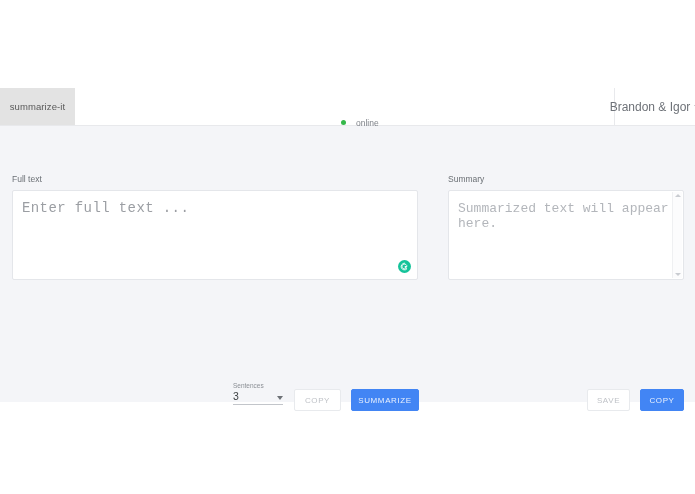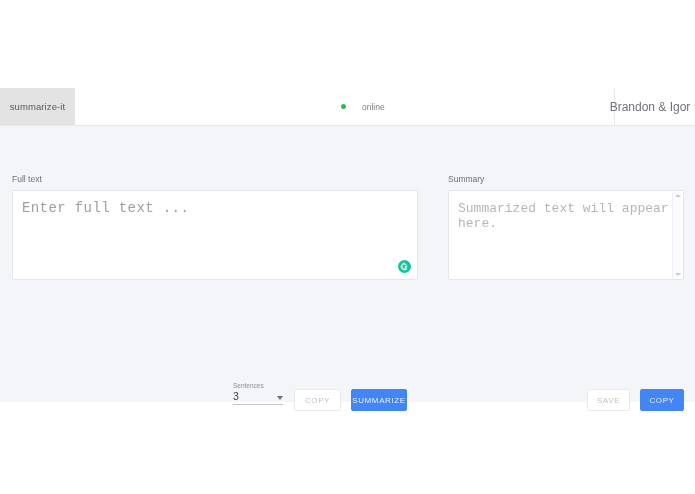--- a/index.html
+++ b/index.html
@@ -42,25 +42,25 @@
   }
   .tab-label {
     font-size: 9.5px;
     color: #5a5a5a;
     letter-spacing: .1px;
   }
 
   .status {
     position: absolute;
     left: 341px;
-    top: 0;
+    top: 16px;
     height: 37px;
     display: flex;
     align-items: center;
-    gap: 16px;
+    gap: 10px;
   }
   .status-dot {
     width: 5px;
     height: 5px;
     border-radius: 50%;
     background: #35b84a;
     display: block;
   }
   .status-label {
     font-size: 8.5px;
@@ -237,21 +237,21 @@
     border: 1px solid #e8eaed;
     color: #bfc2c7;
   }
   .btn-primary {
     background: #4285f4;
     border: 1px solid #4285f4;
     color: #e8f0fe;
   }
 
   .btn-clear     { left: 294px; top: 263px; width: 47px; }
-  .btn-summarize { left: 351px; top: 263px; width: 56px; }
+  .btn-summarize { left: 351px; top: 263px; width: 68px; }
   .btn-save      { left: 587px; top: 263px; width: 43px; }
   .btn-copy      { left: 640px; top: 263px; width: 44px; }
 </style>
 </head>
 <body>
 
 <div id="app">
 
   <div class="header">
 

